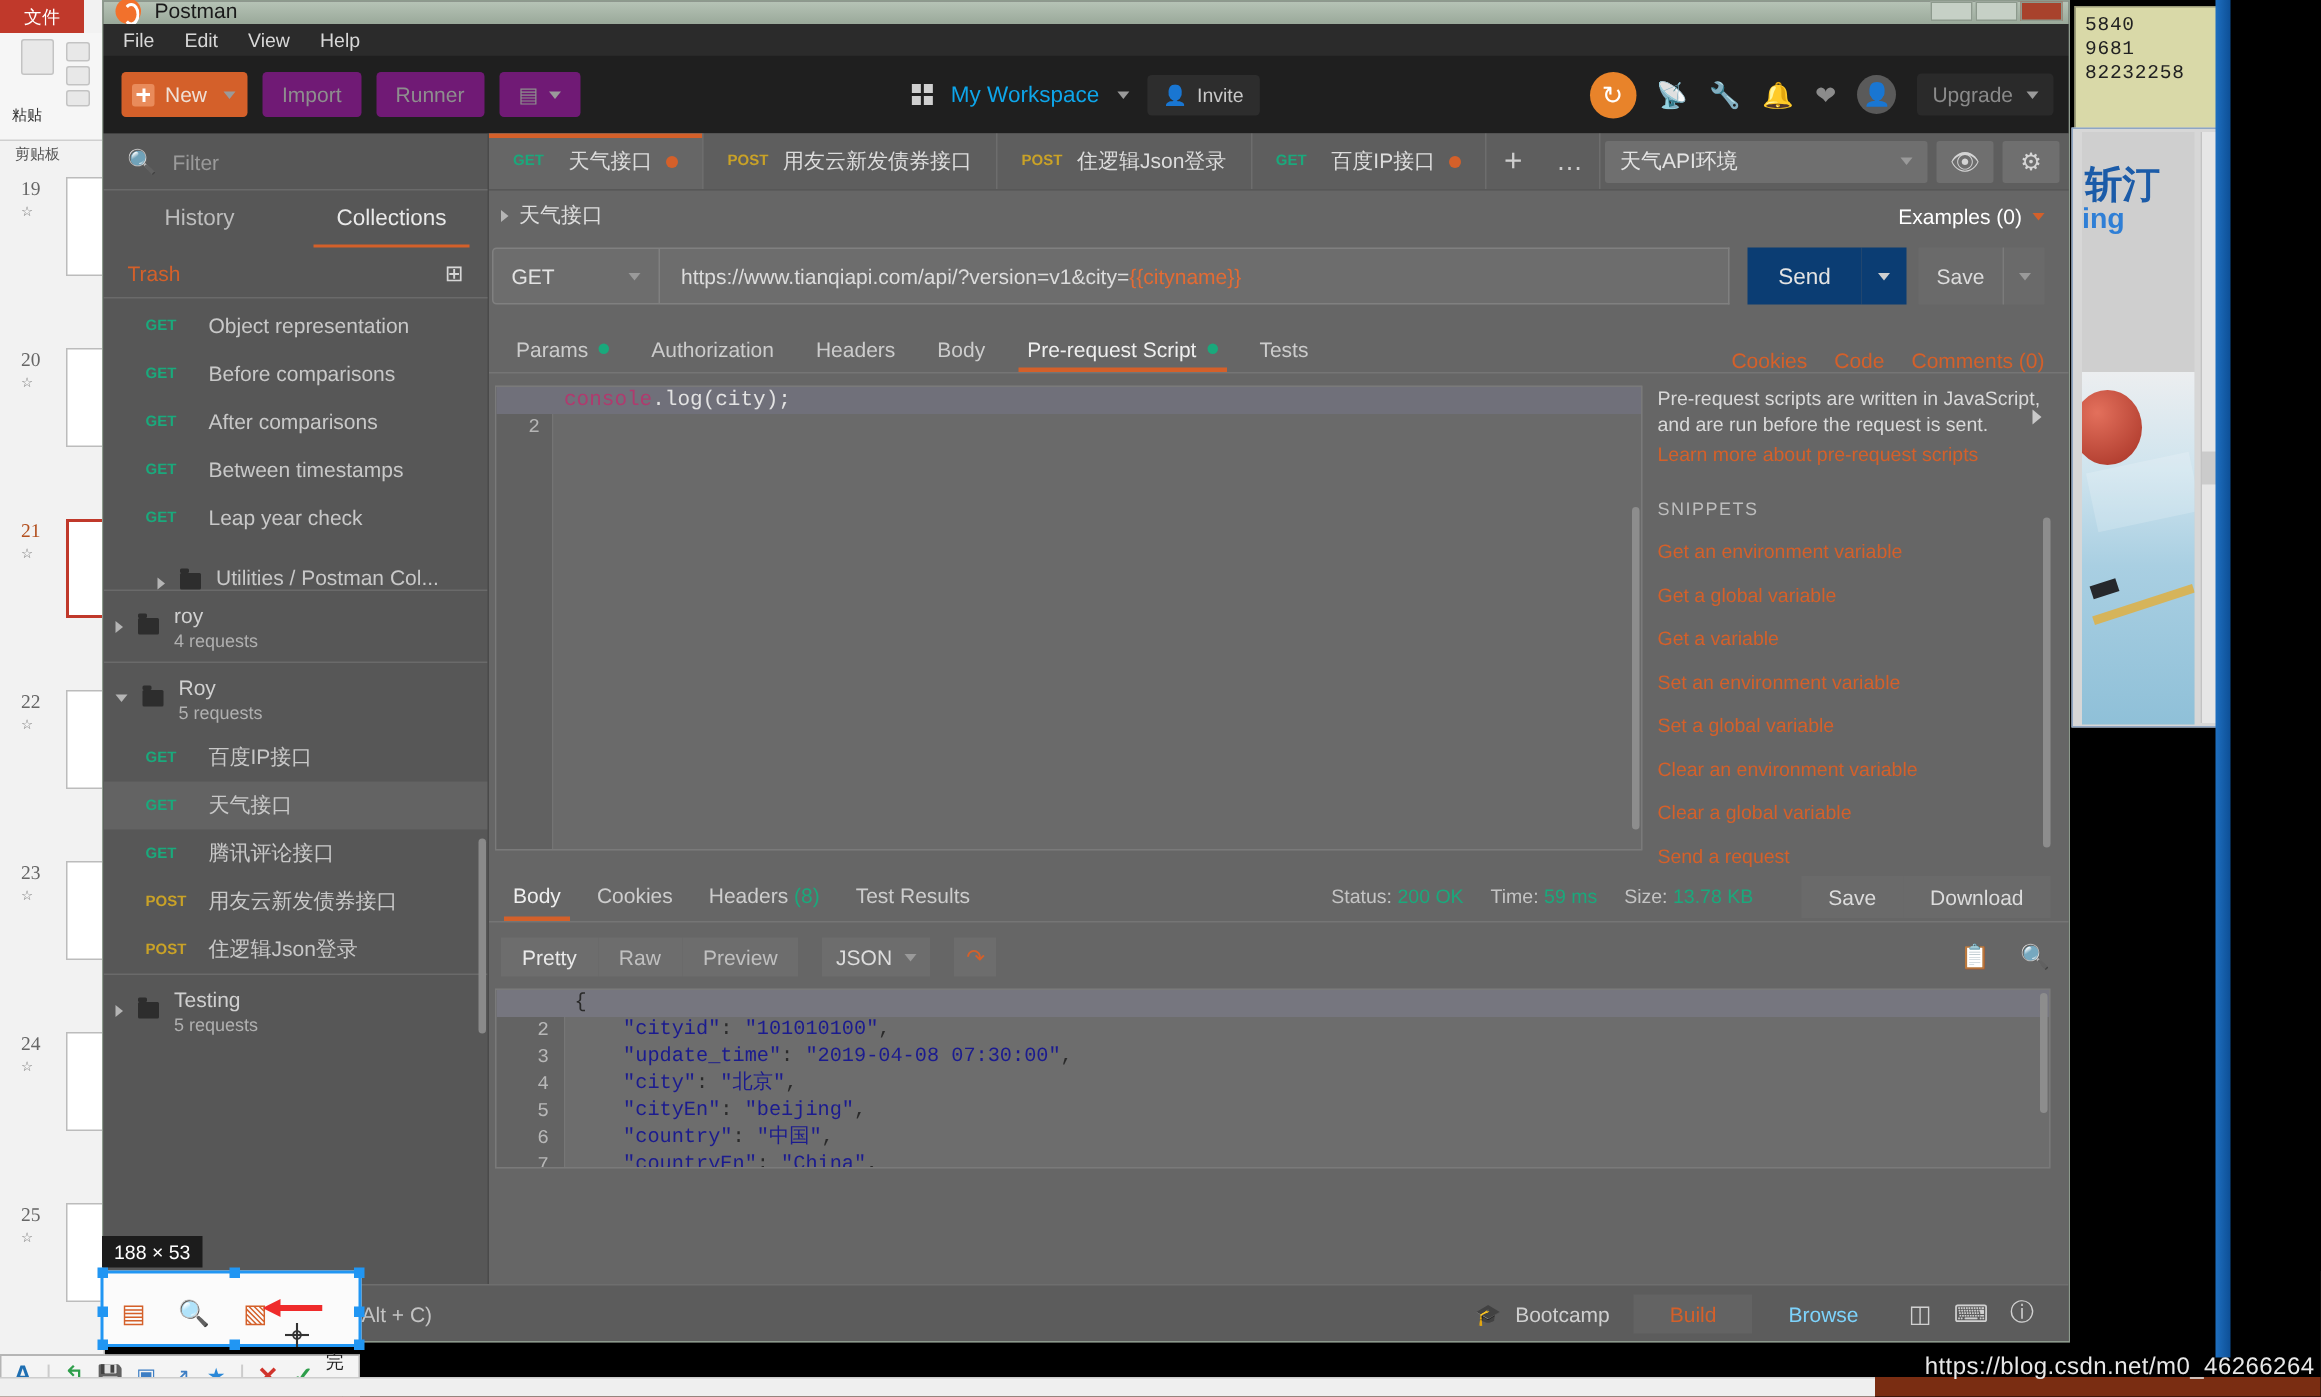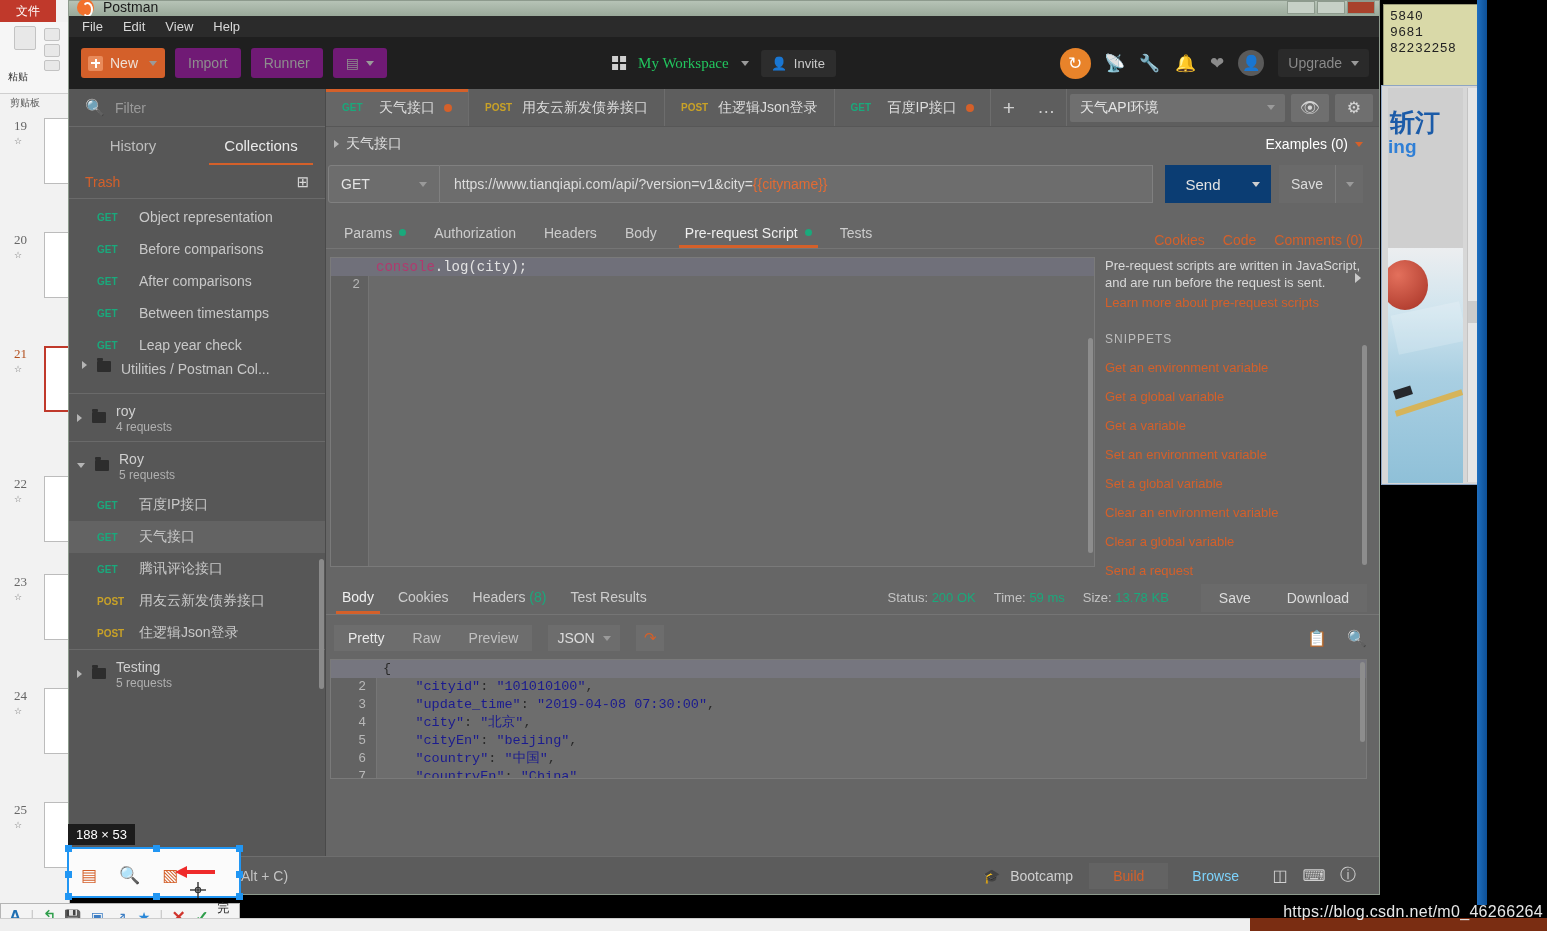--- a/index.html
+++ b/index.html
@@ -88,21 +88,21 @@
   #btn-new .plus:after{ left:3px; top:6.5px; width:9px; height:2px;}
   #btn-new .lbl { color:#efe0d6; font-size:14px; }
   #btn-new-caret { margin-left:4px; }
   .tb-btn { height:30px; display:flex; align-items:center; padding:0 13px; color:#8e8e8e; font-size:14px;
             border-radius:3px; background:#701a75; margin-left:10px; }
   .caret { width:0;height:0;border-left:4px solid transparent;border-right:4px solid transparent;
            border-top:5px solid #9a9a9a; }
   #ws-group { position:absolute; left:50%; transform:translateX(-50%); display:flex; align-items:center; gap:12px; }
   #ws-grid { width:14px; height:14px; display:grid; grid-template:1fr 1fr/1fr 1fr; gap:2px; }
   #ws-grid i { background:#cfcfcf; display:block; }
-  #ws-label { color:#22c55e; font-size:15px;font-family:Liberation Serif, serif; }
+  #ws-label { color:#0ea5e9; font-size:15px; }
   #btn-invite { background:#2d2d2d; border-radius:3px; height:27px; display:flex; align-items:center;
                 gap:6px; padding:0 11px; color:#c9c9c9; font-size:13px; }
   #tb-right { position:absolute; right:10px; display:flex; align-items:center; gap:14px; }
   #sync-btn { width:31px; height:31px; border-radius:50%; background:#e8832a; display:flex; align-items:center;
               justify-content:center; color:#fff; font-size:17px; }
   .tbi { color:#8b8b8b; font-size:17px; }
   #avatar { width:26px; height:26px; border-radius:50%; background:#5a5a5a; display:flex; align-items:center;
             justify-content:center; color:#d5d5d5; font-size:15px;}
   #btn-upgrade { background:#2a2a2a; border-radius:3px; height:28px; display:flex; align-items:center;
                  gap:9px; padding:0 10px; color:#8a8a8a; font-size:14px; }
@@ -119,21 +119,21 @@
   .sb-tab.active:after { content:""; position:absolute; left:12px; right:12px; bottom:0; height:2px; background:#d4602a; }
   #trash-row { height:34px; display:flex; align-items:center; justify-content:space-between;
                padding:0 16px; border-bottom:1px solid #6a6a6a; }
   #trash-lbl { color:#d4602a; font-size:14px; }
   #collections-list { position:absolute; top:112px; left:0; right:0; bottom:0; overflow:hidden; }
   .req-row { height:32px; display:flex; align-items:center; gap:14px; padding-left:28px; }
   .req-row.sel { background:#636363; }
   .verb { font-size:10px; font-weight:bold; width:28px; }
   .verb.get { color:#1aa97c; } .verb.post { color:#c9a227; }
   .req-name { color:#c8c8c8; font-size:14px; }
-  .folder-row { height:32px; display:flex; align-items:flex-start; gap:10px; padding-left:13px; }
+  .folder-row { height:32px; display:flex; align-items:flex-end; gap:10px; padding-left:13px;margin-left:23px; }
   .tri { width:0;height:0;border-top:4px solid transparent;border-bottom:4px solid transparent;
          border-left:5px solid #b5b5b5; }
   .tri.open { border-left:4px solid transparent;border-right:4px solid transparent;
               border-top:5px solid #b5b5b5; border-bottom:0; }
   .fold-icon { width:14px; height:11px; background:#2d2d2d; border-radius:1px; position:relative; }
   .fold-icon:before{content:"";position:absolute;left:0;top:-3px;width:6px;height:3px;background:#2d2d2d;border-radius:1px;}
   .coll-row { height:48px; display:flex; align-items:center; gap:10px; padding-left:8px;
               border-top:1px solid #6a6a6a; }
   .coll-name { color:#d0d0d0; font-size:14px; line-height:17px;}
   .coll-sub { color:#b0b0b0; font-size:12px; }
@@ -279,21 +279,21 @@
         <div class="slide-row" style="top: 232px; height: 105px;">
           <span class="slide-num">20</span>
           <span class="slide-star" style="top:18px;">☆</span>
           <span class="slide-thumb" style="top:0;height:66px;"><span class="slide-title"></span><span class="slide-lines"></span><span class="slide-lines"></span><span class="slide-lines"></span></span>
         </div>
         <div class="slide-row" style="top: 346px; height: 105px;">
           <span class="slide-num" style="color: rgb(179, 80, 31);">21</span>
           <span class="slide-star" style="top:18px;">☆</span>
           <span class="slide-thumb sel" style="top:0;height:66px;"><span class="slide-title"></span><span class="slide-lines"></span><span class="slide-lines"></span><span class="slide-lines"></span></span>
         </div>
-        <div class="slide-row" style="top: 476px; height: 105px;">
+        <div class="slide-row" style="top: 460px; height: 105px;">
           <span class="slide-num">22</span>
           <span class="slide-star" style="top:18px;">☆</span>
           <span class="slide-thumb" style="top:0;height:66px;"><span class="slide-title"></span><span class="slide-lines"></span><span class="slide-lines"></span><span class="slide-lines"></span></span>
         </div>
         <div class="slide-row" style="top: 574px; height: 105px;">
           <span class="slide-num">23</span>
           <span class="slide-star" style="top:18px;">☆</span>
           <span class="slide-thumb" style="top:0;height:66px;"><span class="slide-title"></span><span class="slide-lines"></span><span class="slide-lines"></span><span class="slide-lines"></span></span>
         </div>
         <div class="slide-row" style="top: 688px; height: 105px;">

